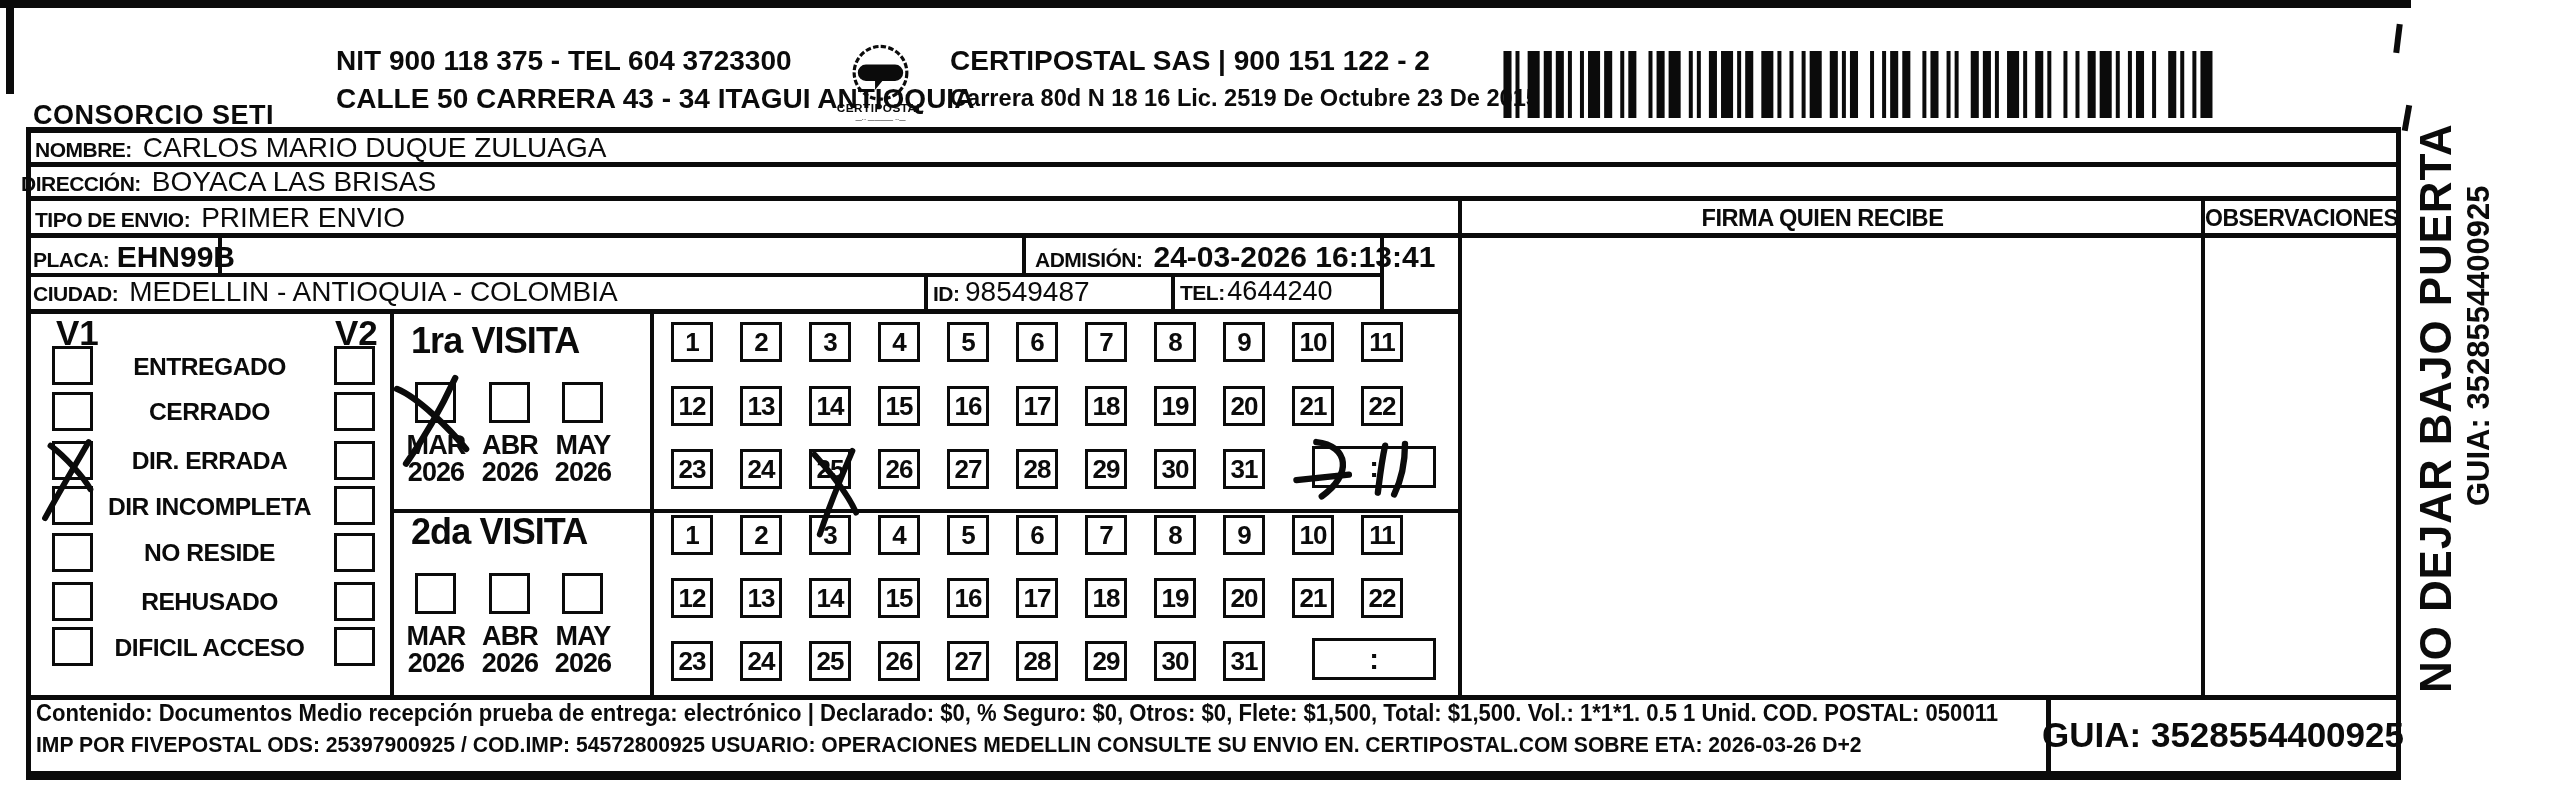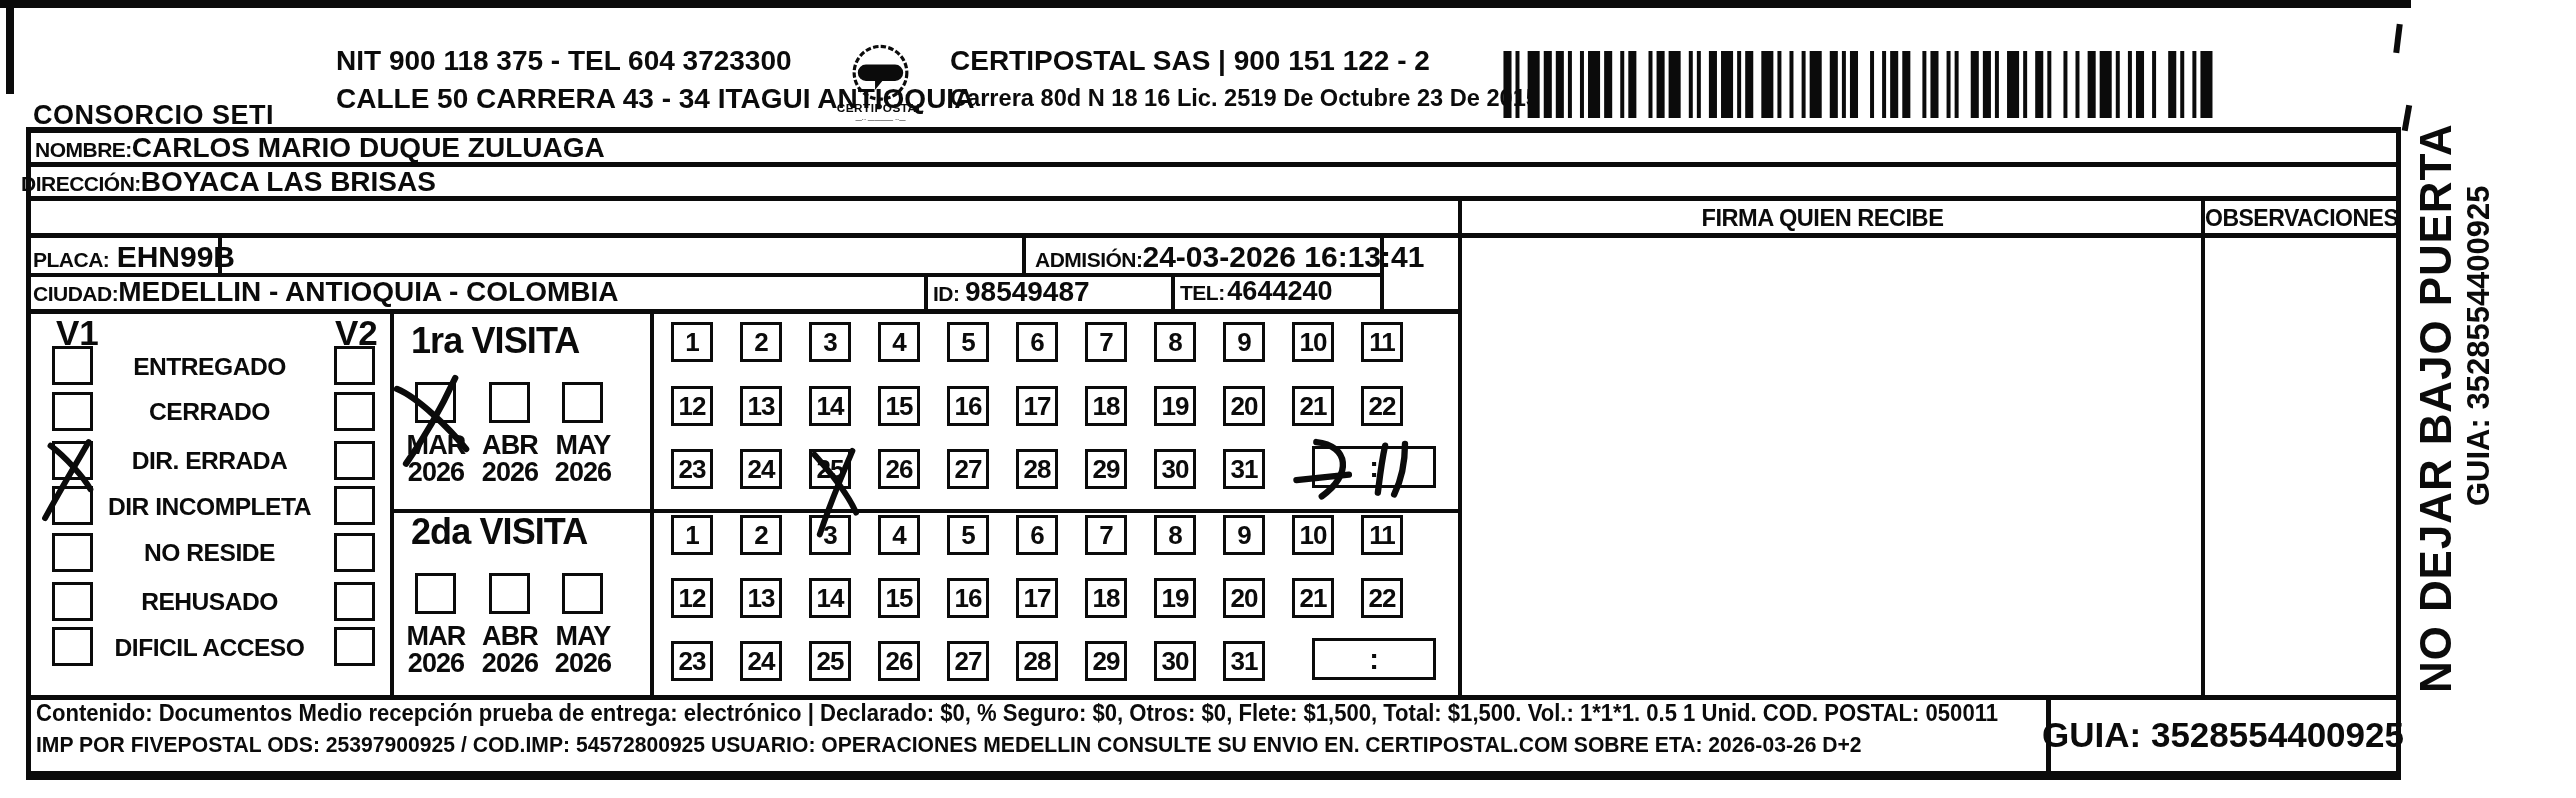--- a/index.html
+++ b/index.html
@@ -2,23 +2,23 @@
 <html style="font-size:14.5px"><head>
 <meta charset="utf-8">
 <style>
   html,body{margin:0;padding:0;background:#fff;}
   .page{
     position:relative;width:2576px;height:798px;background:#ffffff;overflow:hidden;
     font-family:"Liberation Sans","DejaVu Sans",sans-serif;color:#0b0b0b;
   }
   .abs{position:absolute;}
   .hline,.vline{position:absolute;background:#0b0b0b;}
-  .cellflex{position:absolute;display:flex;align-items:baseline;white-space:nowrap;}
+  .cellflex{position:absolute;display:flex;align-items:baseline;gap:11px;white-space:nowrap;}
   .lbl{font-weight:700;font-size:21px;letter-spacing:-0.5px;}
-  .val{font-weight:700;font-size:28px;}
+  .val{font-weight:400;font-size:28px;}
   .val-big{font-weight:700;font-size:30px;}
   .hdr-bold{position:absolute;font-weight:700;white-space:nowrap;}
   .colhead{position:absolute;font-weight:700;font-size:23.6px;text-align:center;letter-spacing:-0.5px;}
   .chkbox{position:absolute;width:35px;height:33px;border:3.6px solid #0b0b0b;background:#fff;}
   .statuslabel{position:absolute;font-weight:700;font-size:24.6px;text-align:center;letter-spacing:-0.5px;}
   .vlabel{position:absolute;font-weight:700;font-size:35px;}
   .visittitle{position:absolute;font-weight:700;font-size:36px;letter-spacing:-0.9px;white-space:nowrap;}
   .mbox{position:absolute;width:35px;height:35px;border:3.6px solid #0b0b0b;background:#fff;}
   .mlabel{position:absolute;width:84px;text-align:center;font-weight:700;font-size:27px;letter-spacing:-0.9px;}
   .dayrow{position:absolute;display:flex;gap:27px;}
@@ -139,20 +139,24 @@
   <div class="vline" style="left:2046px;top:695px;width:4.5px;height:85px;"></div>
 
   <div class="cellflex" style="left:35px;top:132px;">
     <span class="lbl">NOMBRE:</span>
     <span class="val">CARLOS MARIO DUQUE ZULUAGA</span>
   </div>
   <div class="cellflex" style="left:21px;top:166px;justify-content:space-between;">
     <span class="lbl">DIRECCIÓN:</span>
     <span class="val">BOYACA LAS BRISAS</span>
   </div>
+  <div class="cellflex" style="left:35px;top:202px;">
+    <span class="lbl">TIPO DE ENVIO:</span>
+    <span class="val">PRIMER ENVIO</span>
+  </div>
 
   <div class="colhead" style="left:1462px;top:205px;width:721px;">FIRMA QUIEN RECIBE</div>
   <div class="colhead" style="left:2205px;top:205px;width:191px;font-size:23px;">OBSERVACIONES</div>
   <div class="abs" style="left:1462px;top:237px;width:739px;height:457px;"></div>
   <div class="abs" style="left:2205px;top:237px;width:191px;height:457px;"></div>
 
   <div class="cellflex" style="left:33px;top:240px;gap:7.3px;text-align:center;">
     <span class="lbl">PLACA:</span>
     <span class="val-big">EHN99B</span>
   </div>

